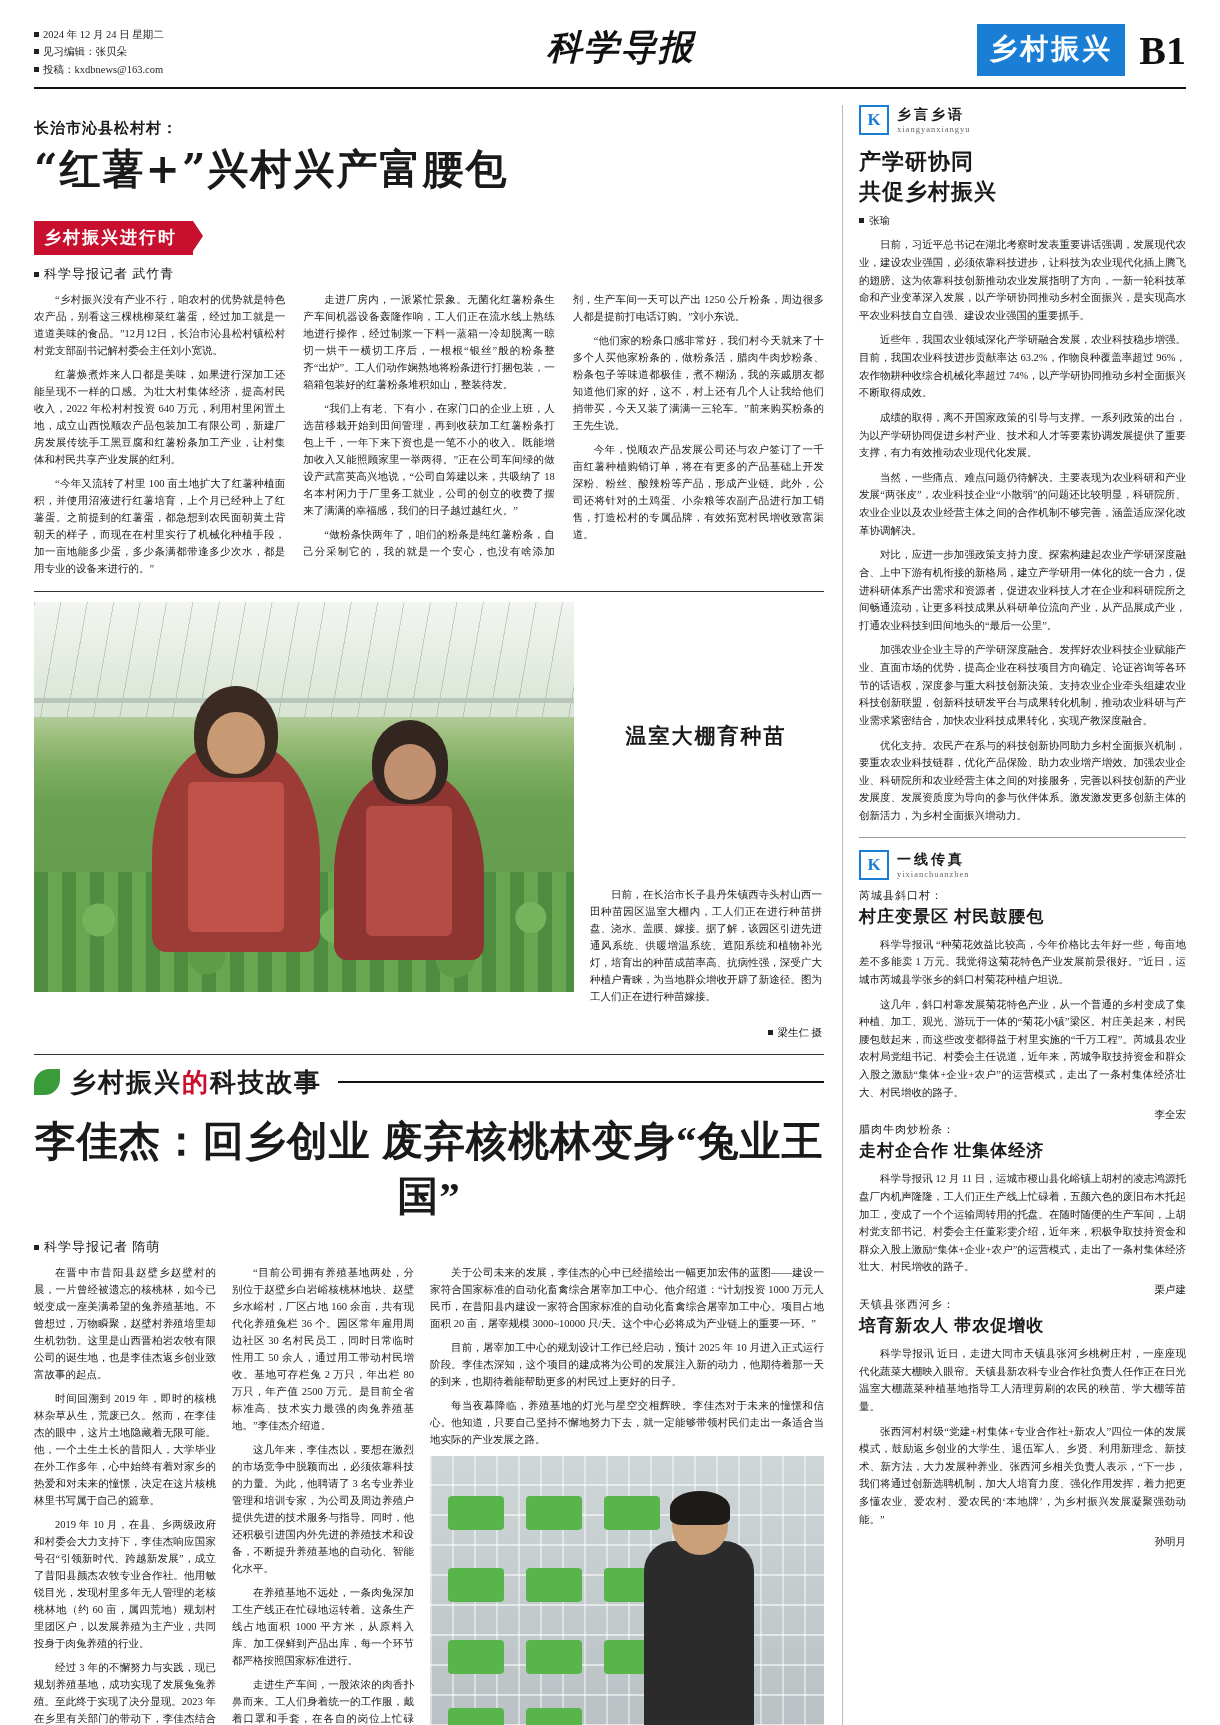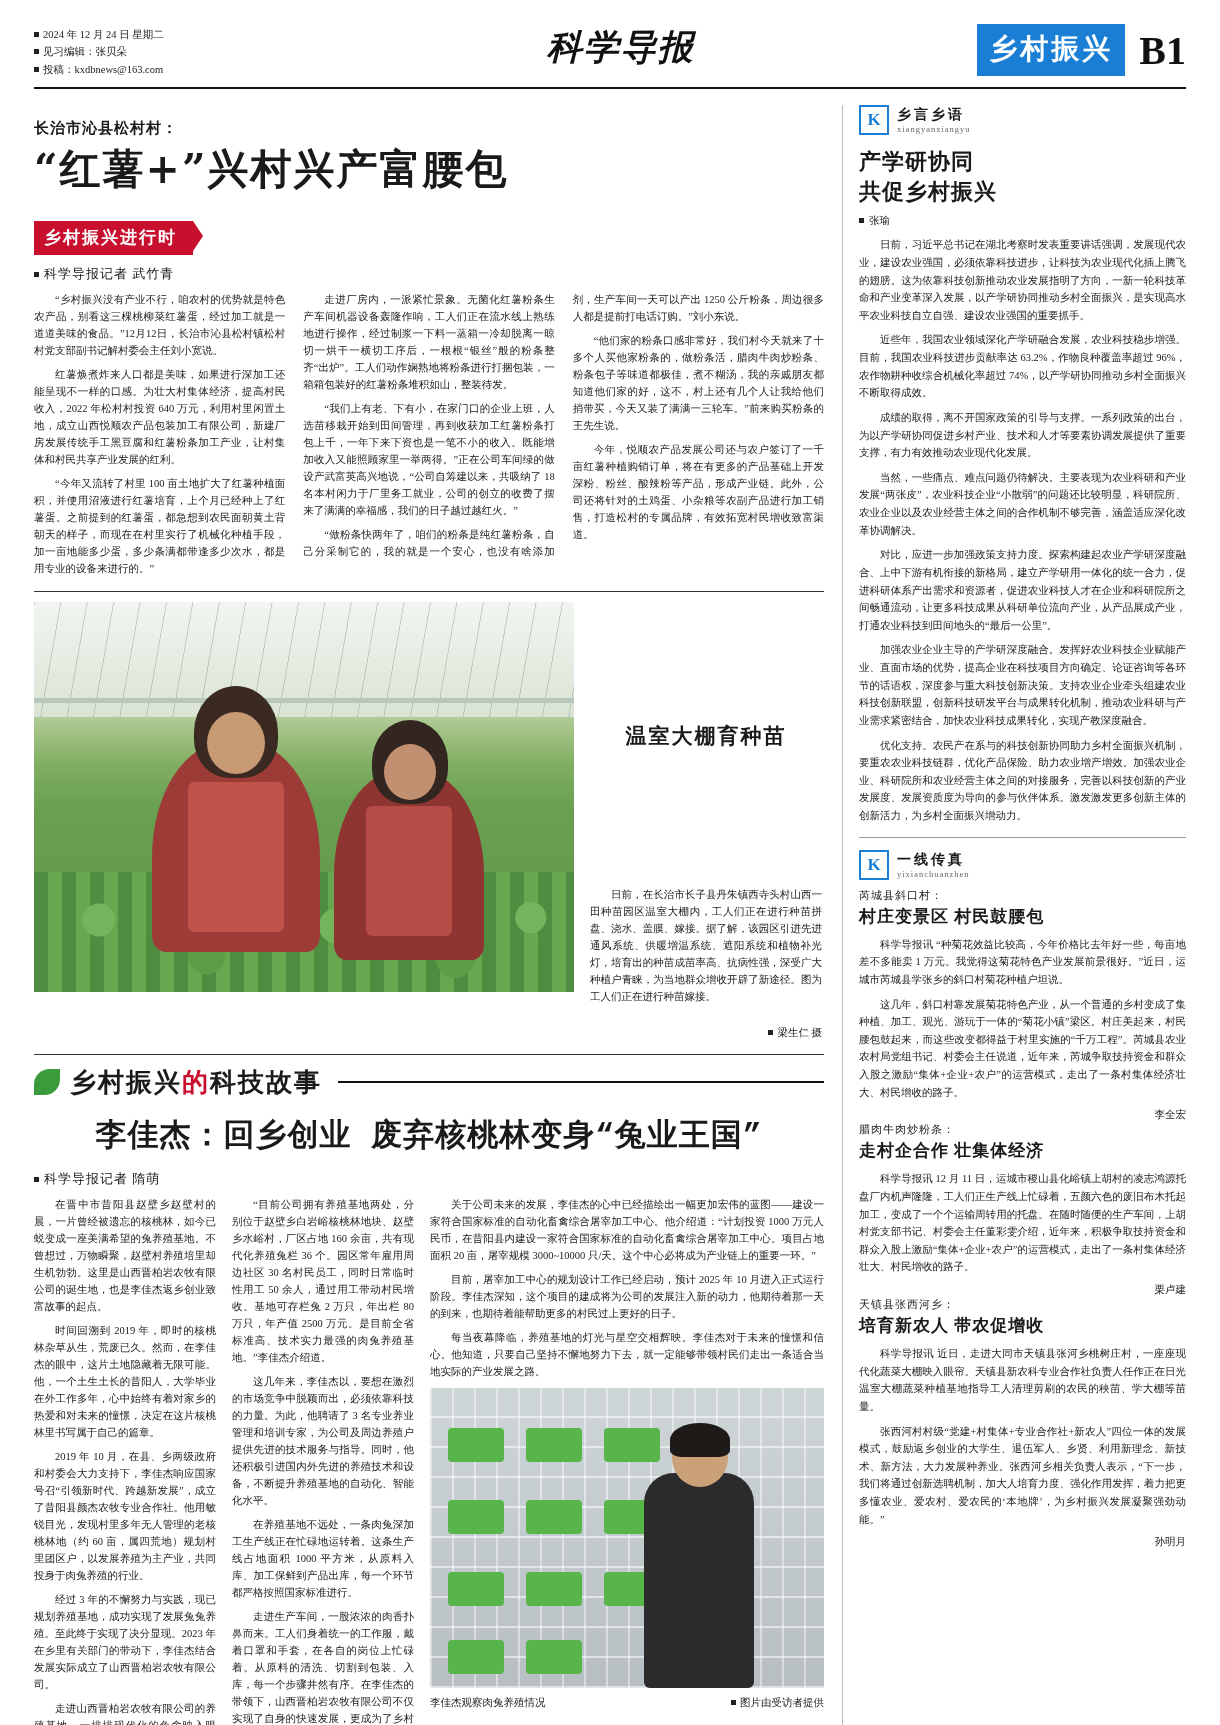--- a/index.html
+++ b/index.html
@@ -112,22 +112,22 @@
   .photo-credit{font-size:10.5px;text-align:right;margin-top:3px;}
   .photo-credit .sq{display:inline-block;width:5px;height:5px;background:#222;margin-right:4px;vertical-align:1px;}
 
   
   .feature-head{display:flex;align-items:center;gap:10px;margin:6px 0 14px 0;}
   .feature-leaf{width:26px;height:26px;background:#3a9b3a;border-radius:60% 0 60% 0;}
   .feature-tag{font-size:26px;font-weight:700;letter-spacing:2px;}
   .feature-tag .sci{color:#c8102e;}
   .feature-rule{flex:1;border-top:2px solid #111;margin-left:6px;}
   .feature-title{
-    font-family:Liberation Mono, monospace;
-    font-size:31px;font-weight:700;letter-spacing:1px;margin:8px 0 14px 0;text-align:center;
+    font-family:Liberation Serif, serif;
+    font-size:41px;font-weight:700;letter-spacing:1px;margin:8px 0 14px 0;text-align:center;
   }
   .lower-grid{display:flex;gap:16px;}
   .lower-left{width:380px;font-size:10.5px;line-height:1.62;text-align:justify;column-count:2;column-gap:16px;}
   .lower-left p{margin:0 0 7px 0;text-indent:2em;}
   .lower-right{width:394px;font-size:10.5px;line-height:1.62;text-align:justify;}
   .lower-right p{margin:0 0 7px 0;text-indent:2em;}
   .rabbit-photo{
     width:394px;height:300px;margin-top:8px;position:relative;overflow:hidden;
     background:linear-gradient(180deg,#cfd6d8,#b7bfc2);
   }

